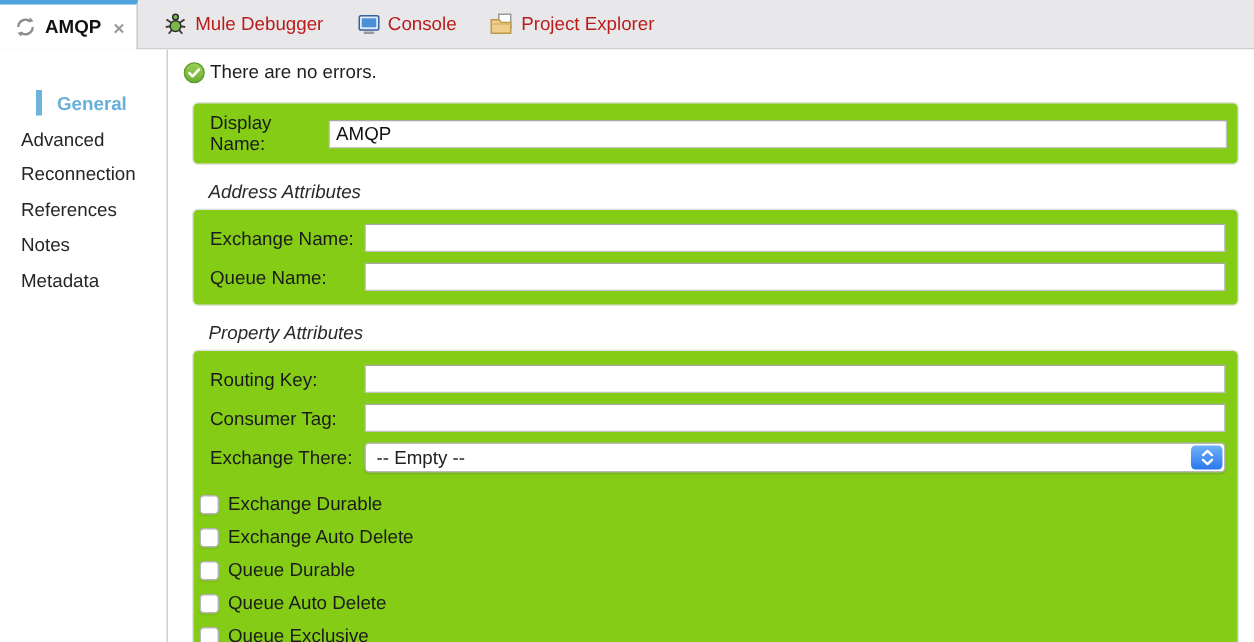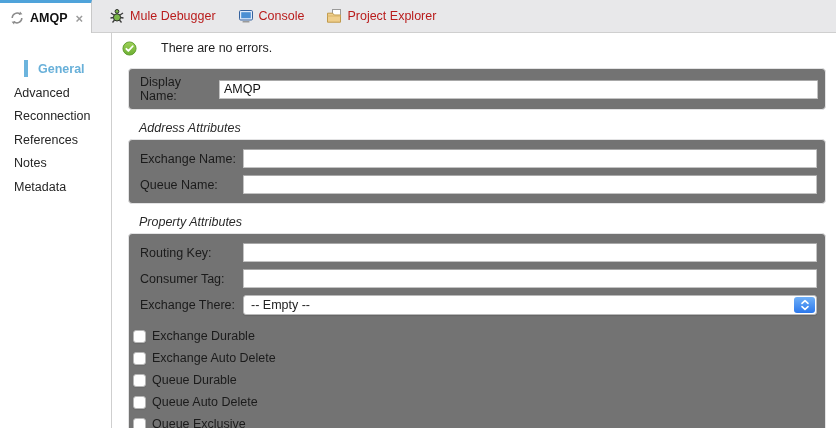--- a/index.html
+++ b/index.html
@@ -23,26 +23,26 @@
              padding-top:26px; }
   .nav-item { position:relative; height:23.5px; line-height:20px;
               padding-left:14px; font-size:12.5px; color:#262626; cursor:default; }
   .nav-item.selected { color:#68b0d9; font-weight:bold;margin-left:24px; }
   .nav-item.selected::before { content:""; position:absolute; left:0; top:1px;
               width:4px; height:17px; background:#6cb4dd; }
 
   .main { flex:1; padding:7px 0 0 16px; }
 
   
-  .status { display:flex; align-items:center; gap:24px; height:16px;
+  .status { display:flex; align-items:center; gap:3px; height:16px;
             font-size:12.5px; margin-left:-6px; }
   .status .icon { width:15px; height:15px; display:inline-flex; }
 
   
-  .gbox { width:698px; background:#737373; border:1px solid #e3e3e4;
+  .gbox { width:698px; background:#84cc16; border:1px solid #e3e3e4;
           border-radius:4px; }
   .gbox.dn { margin-top:12px; padding:6px 7px 6px 11px; }
   .gbox.attrs { padding:9px 8px 9px 11px; }
   .frow { display:flex; align-items:center; }
   .frow + .frow { margin-top:7px; }
   .flabel { font-size:12.5px; color:#1b1b1b; flex:0 0 auto; }
   .dn .flabel { width:79px; }
   .attrs .flabel { width:103px; }
   input.txt { flex:1; height:19px; border:1px solid #c3c3c3; border-top-color:#a8a8a8;
           border-radius:1px; background:#fff; padding:0 4px;

